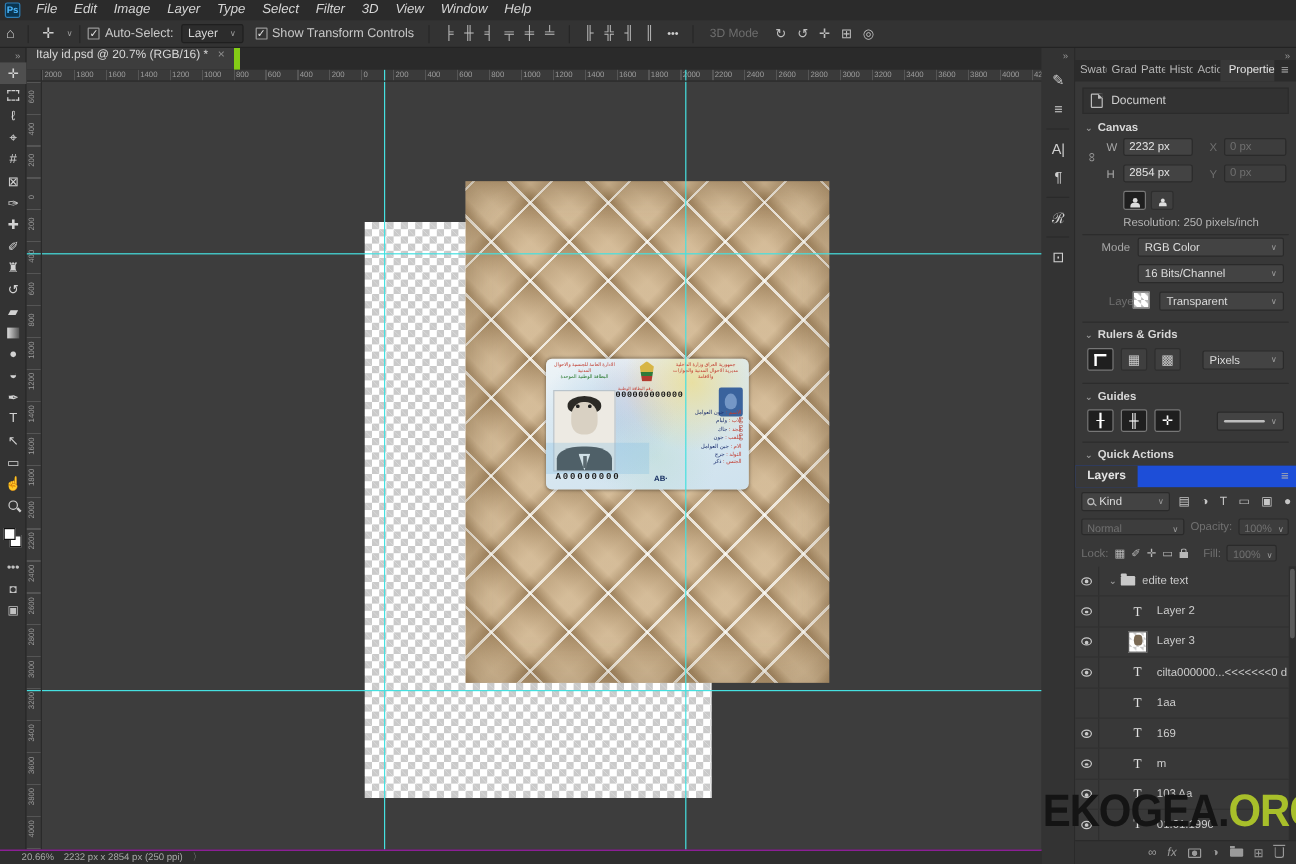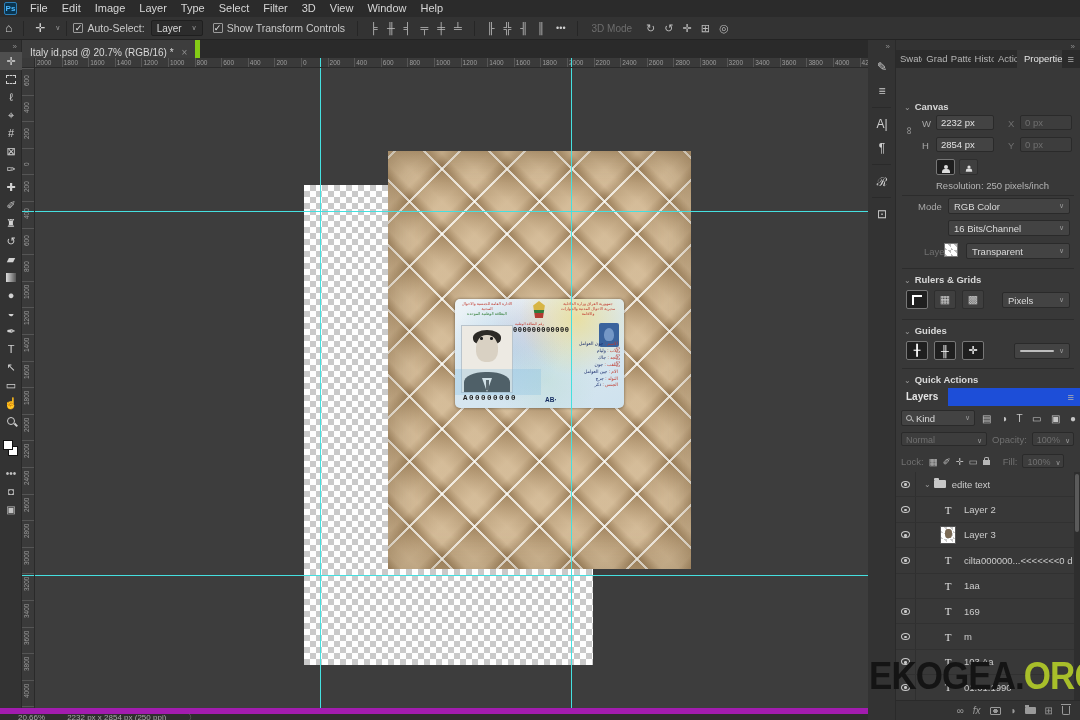--- a/index.html
+++ b/index.html
@@ -5,39 +5,39 @@
   * { margin:0; padding:0; box-sizing:border-box; }
   html,body { width:1080px; height:720px; overflow:hidden; background:#262626;
               font-family:"Liberation Sans", sans-serif; -webkit-font-smoothing:antialiased; }
   .abs { position:absolute; }
   #stage { position:relative; width:1080px; height:720px; background:#333; }
 
   
   #menubar { left:0; top:0; width:1080px; height:17px; background:#2b2b2b; display:flex; align-items:center; z-index:20; }
   #ps-logo { width:13px; height:13px; margin:0 6px 0 4px; background:#0a3550; border:1px solid #2d7fb8; border-radius:2px;
              color:#4db9ff; font-size:8px; font-weight:bold; display:flex; align-items:center; justify-content:center; }
-  .menu-item { color:#d6d6d6; font-size:11px; padding:0 7px; line-height:17px; }
+  .menu-item { color:#d6d6d6; font-size:11px; padding:0 7px; line-height:17px;font-style:italic; }
 
   
   #optionsbar { left:0; top:17px; width:1080px; height:23px; background:#333; border-bottom:1px solid #232323;
                 display:flex; align-items:center; color:#c9c9c9; font-size:10.5px; z-index:20; }
   .ob-sep { width:1px; height:15px; background:#262626; margin:0 6px; }
   .ob-ico { color:#cfcfcf; font-size:12px; padding:0 5px; }
   .ob-ico.dim, .dim { color:#6d6d6d; }
   .checkbox { display:inline-block; width:10px; height:10px; border:1px solid #9a9a9a; border-radius:1px; margin-right:4px;
               color:#e8e8e8; font-size:9px; line-height:9px; text-align:center; }
   .dropdown { background:#2c2c2c; border:1px solid #1f1f1f; border-radius:2px; color:#d8d8d8;
               display:inline-flex; align-items:center; justify-content:space-between; padding:0 5px; height:16px; font-size:10px; }
   .dd-caret { color:#9a9a9a; font-size:7px; margin-left:5px; }
   .glyph-row { display:flex; gap:9px; margin:0 6px; font-size:11px; color:#bdbdbd; }
 
   
   #tabbar { left:22px; top:40px; width:846px; height:18px; background:#2a2a2a; z-index:15; }
   #doc-tab { position:absolute; left:0; top:0; height:18px; background:#3d3d3d; border-right:5px solid #84cc16;
-             display:flex; align-items:flex-end; padding:0 8px; color:#d8d8d8; font-size:10px; }
+             display:flex; align-items:flex-start; padding:0 8px; color:#d8d8d8; font-size:10px; }
   #doc-tab .close { color:#909090; margin-left:8px; font-size:10px; }
 
   
   #toolbar { left:0; top:40px; width:22px; height:668px; background:#333; border-right:1px solid #282828; z-index:15; }
   #toolbar .collapse { color:#8f8f8f; font-size:8px; text-align:right; padding:2px 4px 1px 0; }
   .tool { width:22px; height:18px; display:flex; align-items:center; justify-content:center; color:#d2d2d2; font-size:11px; }
   .tool.active { background:#4f4f4f; }
   .ic-marquee { width:10px; height:9px; border:1px dashed #cfcfcf; }
   .ic-gradient { width:10px; height:9px; background:linear-gradient(90deg,#dcdcdc,#555); }
   .ic-zoom { width:8px; height:8px; border:1.5px solid #cfcfcf; border-radius:50%; position:relative; }
@@ -179,22 +179,22 @@
                    display:flex; align-items:center; justify-content:flex-end; gap:9px; padding-right:10px; color:#9a9a9a; font-size:10px; }
   .ic-mask { width:11px; height:8px; border:1px solid #9a9a9a; border-radius:1px; background:radial-gradient(circle,#9a9a9a 2px,transparent 2.5px); }
   .ic-folder2 { width:11px; height:7px; background:#9a9a9a; border-radius:1px; position:relative; }
   .ic-folder2::before { content:""; position:absolute; left:0; top:-2px; width:4px; height:2px; background:#9a9a9a; }
   .ic-trash { width:8px; height:9px; border:1px solid #9a9a9a; border-top:none; border-radius:0 0 2px 2px; position:relative; }
   .ic-trash::before { content:""; position:absolute; left:-2px; top:-2px; width:10px; height:1px; background:#9a9a9a; }
   #lscroll { position:absolute; right:0; top:84px; width:6px; height:228px; background:#2e2e2e; }
   #lscroll .thumb { position:absolute; left:1px; top:2px; width:4px; height:58px; background:#5a5a5a; border-radius:2px; }
 
   
-  #statusbar { left:0; top:708px; width:868px; height:12px; background:#2e2e2e; border-top:6px solid #a21caf;
-               display:flex; align-items:center; gap:22px; color:#a8a8a8; font-size:8px; padding-left:18px; z-index:20; }
+  #statusbar { left:0; top:708px; width:868px; height:12px; background:#2e2e2e; border-top:1px solid #a21caf;
+               display:flex; align-items:center; gap:8px; color:#a8a8a8; font-size:8px; padding-left:18px; z-index:20; }
   #statusbar .arrow { color:#8a8a8a; }
 
   
   #watermark { left:869px; top:655px; z-index:60; font-size:38px; font-weight:bold; letter-spacing:-1px;
                transform:scaleX(.92); transform-origin:left center; white-space:nowrap; }
   #watermark .dark { color:#141414; }
   #watermark .green { color:#a8bf2a; }
 </style>
 </head>
 <body>
@@ -446,20 +446,24 @@
         <span class="ptab">Swatc</span>
         <span class="ptab">Gradi</span>
         <span class="ptab">Patte</span>
         <span class="ptab">Histo</span>
         <span class="ptab">Actio</span>
         <span class="ptab active">Properties</span>
         <span class="ptab-menu">≡</span>
       </div>
 
     <div id="props">
+      <div id="doc-row">
+        <span class="ic-page"></span>
+        <span>Document</span>
+      </div>
       <div class="p-hdr" style="left:8px;top:33px;">
         <span class="car">⌄</span><span>Canvas</span>
       </div>
       <span class="ic-link8" style="left:10px;top:57px;">∞</span>
       <span class="p-label" style="left:26px;top:50px;">W</span>
       <span class="p-field" style="left:40px;top:47px;width:58px;">2232 px</span>
       <span class="p-label" style="left:112px;top:50px;color:#6f6f6f;">X</span>
       <span class="p-field disabled" style="left:124px;top:47px;width:52px;">0 px</span>
       <span class="p-label" style="left:26px;top:72px;">H</span>
       <span class="p-field" style="left:40px;top:69px;width:58px;">2854 px</span>

